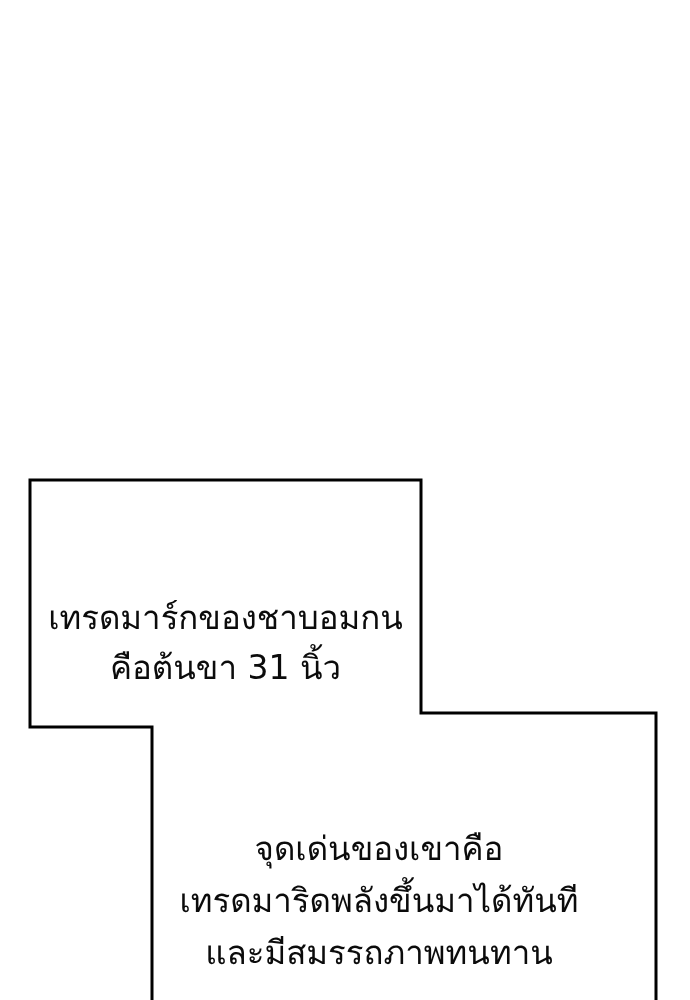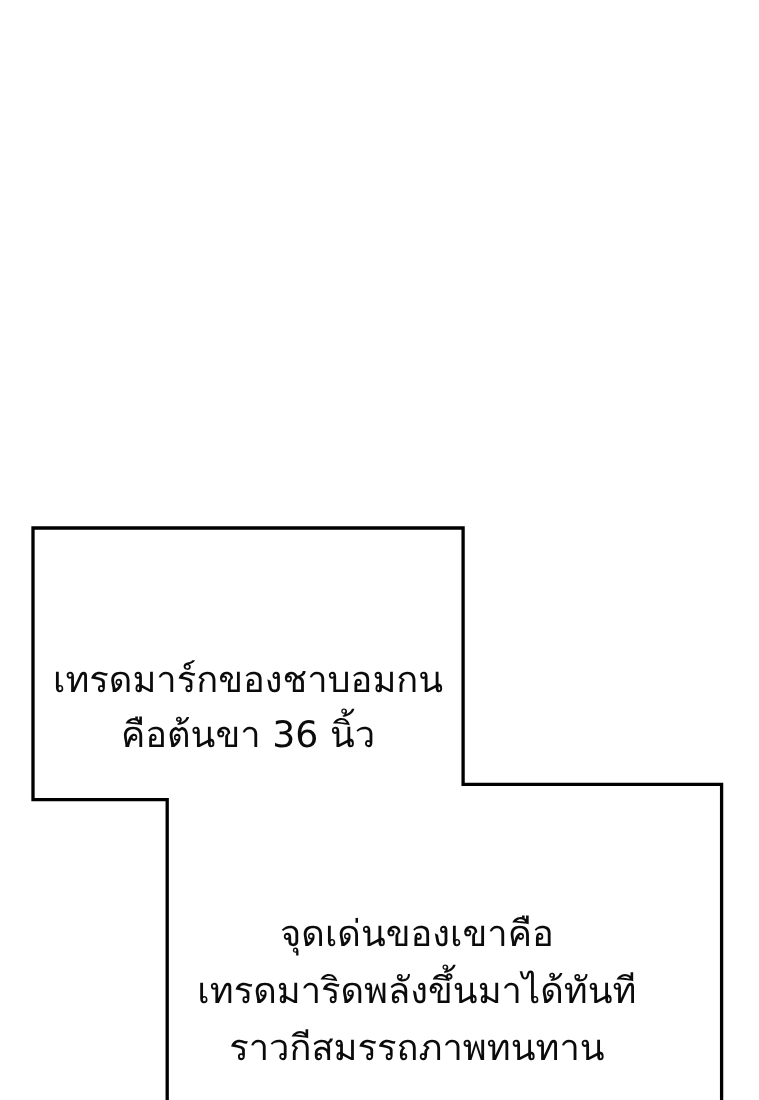--- a/index.html
+++ b/index.html
@@ -49,22 +49,22 @@
 <body>
 
 <div class="page">
 
   <svg class="outline-svg" viewBox="0 0 690 1000" xmlns="http://www.w3.org/2000/svg">
     <polygon points="30,480 421,480 421,713 656,713 656,1006 152,1006 152,727 30,727" fill="#ffffff" stroke="#000000" stroke-width="3" stroke-linejoin="miter"></polygon>
   </svg>
 
   <div class="textblock tb-top">
     <span class="speech-line">เทรดมาร์กของชาบอมกน</span>
-    <span class="speech-line">คือต้นขา 36 นิ้ว</span>
+    <span class="speech-line">คือต้นขา 31 นิ้ว</span>
   </div>
 
   <div class="textblock tb-bottom">
     <span class="speech-line">จุดเด่นของเขาคือ</span>
     <span class="speech-line">เทรดมาริดพลังขึ้นมาได้ทันที</span>
-    <span class="speech-line">ราวกีสมรรถภาพทนทาน</span>
+    <span class="speech-line">และมีสมรรถภาพทนทาน</span>
   </div>
 
 </div>
 
 </body></html>

